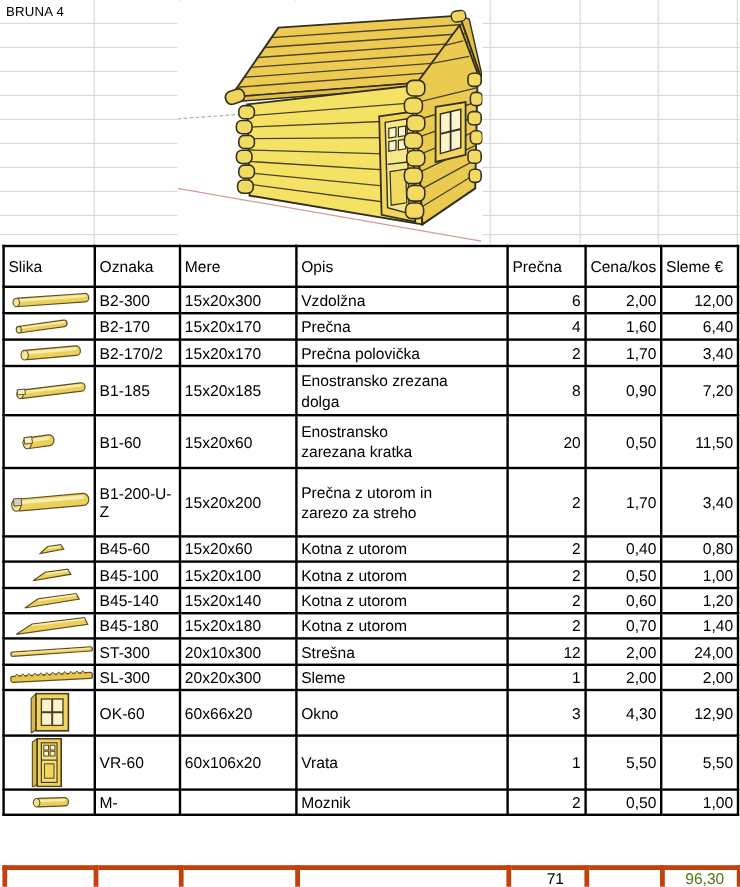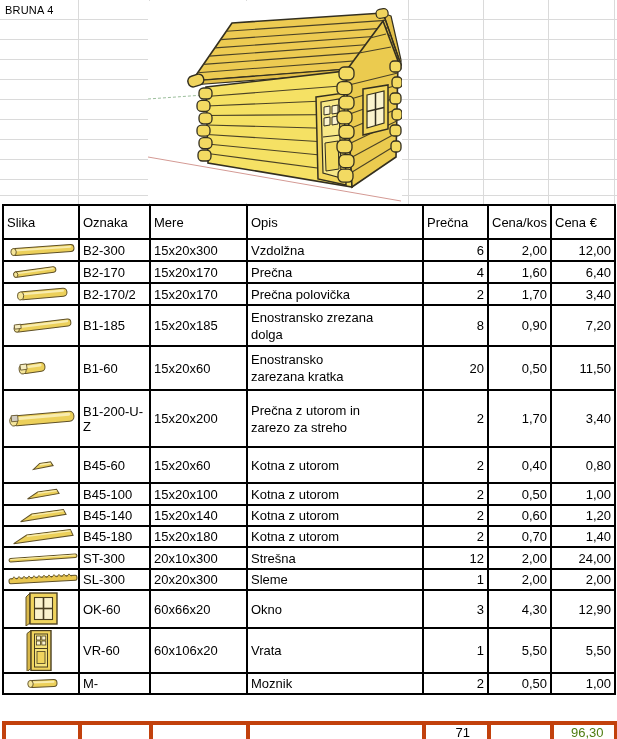--- a/index.html
+++ b/index.html
@@ -155,21 +155,21 @@
         <col style="width:64px">
     </colgroup>
     <thead>
       <tr>
         <th class="h-center">Slika</th>
         <th>Oznaka</th>
         <th>Mere</th>
         <th>Opis</th>
         <th>Prečna</th>
         <th>Cena/kos</th>
-        <th>Cena €</th>
+        <th>Sleme €</th>
       </tr>
     </thead>
     <tbody id="tbody">
         <tr style="height: 22px;">
           <td class="c-slika">
             <svg width="72" height="18" viewBox="0 0 72 18">
               <g transform="translate(36 9) rotate(-4)">
                 <rect x="-31" y="-3.5" width="62" height="7" rx="3.1818181818181817" fill="#ecd05a" stroke="#5f5026" stroke-width="1"></rect>
                 <line x1="-27.5" y1="-1.4" x2="27.5" y2="-1.4" stroke="#f8ecae" stroke-width="2.1" stroke-linecap="round"></line>
                 <ellipse cx="-29.5" cy="0" rx="2.692307692307692" ry="3.5" fill="#f5e69a" stroke="#5f5026" stroke-width="0.9"></ellipse>
@@ -267,21 +267,21 @@
             </svg>
           </td>
           <td>B1-200-U-Z</td>
           <td>15x20x200</td>
           <td class="c-opis">Prečna z utorom in
 zarezo za streho</td>
           <td class="c-num">2</td>
           <td class="c-num">1,70</td>
           <td class="c-num">3,40</td>
         </tr>
-        <tr style="height: 36px;">
+        <tr style="height: 21px;">
           <td class="c-slika">
             <svg width="72" height="17" viewBox="0 0 72 17">
               <g transform="translate(36 8.5) rotate(-8)">
                 <polygon points="-3,-2.5 8,-2.5 10,1.5 -10,2.5" fill="#ecd05a" stroke="#5f5026" stroke-width="1"></polygon>
                 <line x1="-3" y1="-1.2" x2="8" y2="-1.2" stroke="#f8ecae" stroke-width="1.4"></line>
               </g>
             </svg>
           </td>
           <td>B45-60</td>
           <td>15x20x60</td>

